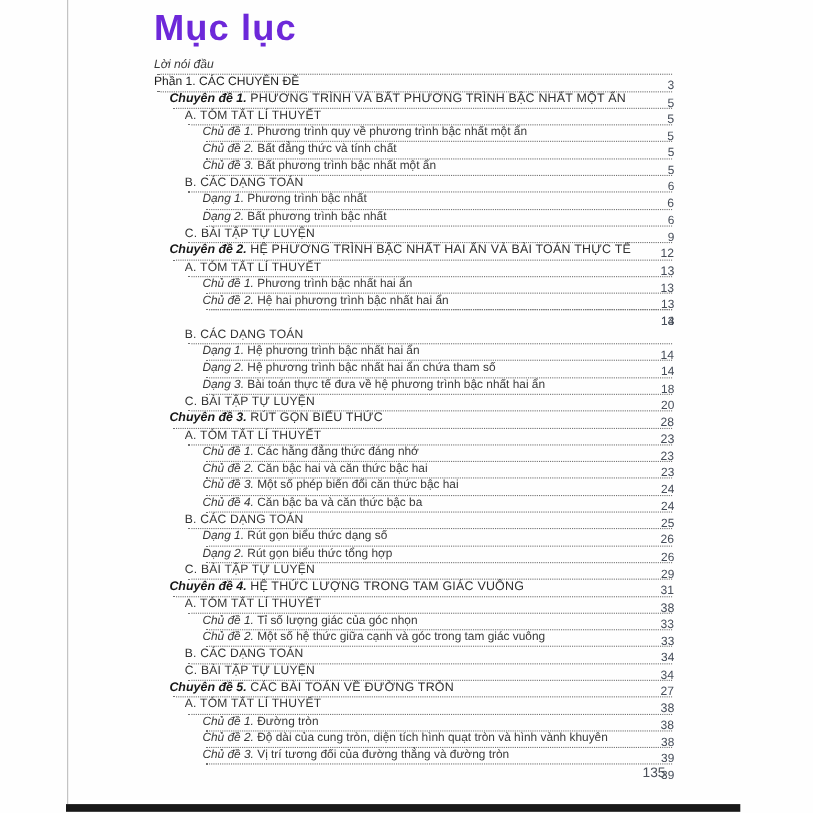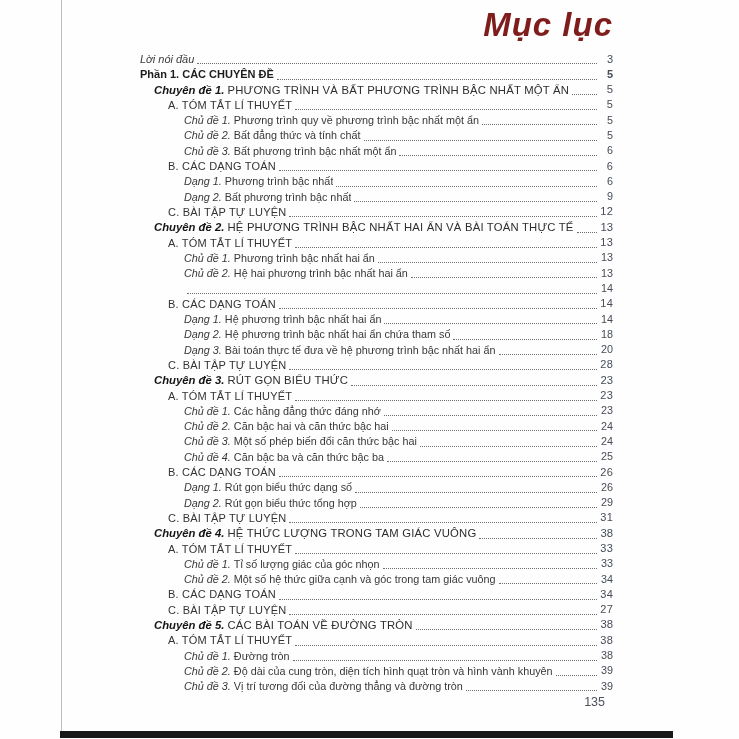--- a/index.html
+++ b/index.html
@@ -37,56 +37,55 @@
     background: #181818;
   }
   .content {
     position: absolute;
     left: 140px;
     top: 6px;
     width: 473px;
   }
   .title {
     margin: 0 0 8px 0;
-    text-align: right;
+    text-align: left;
     font-size: 33px;
     font-weight: bold;
-    font-style: italic;
     letter-spacing: 1px;
-    color: #7f1d1d;
+    color: #6d28d9;
   }
   .toc { width: 100%; }
   .row {
     display: flex;
-    align-items: flex-end;
     height: 15.3px;
     line-height: 15.3px;
     font-size: 11px;
     white-space: nowrap;
+    flex-direction: column;
   }
   .row .txt { flex: 0 0 auto; overflow: hidden; }
   .row .leader {
     flex: 1 1 auto;
     min-width: 8px;
     border-bottom: 1px dotted #6e6e6e;
     margin: 0 2px 3px 3px;
   }
   .row .pg {
     flex: 0 0 auto;
     min-width: 14px;
     text-align: right;
     color: #454c58;
     margin-bottom: 0.5px;
   }
   .lvl0 { padding-left: 0; }
   .lvl1 { padding-left: 14px; }
   .lvl2 { padding-left: 28px; }
   .lvl3 { padding-left: 44px; }
   .row.intro .label { font-style: italic; color: #3a3a3a; }
-  .row.part { font-weight: bold; color: #1c1c1c; }
+  .row.part { font-weight: normal; color: #1c1c1c; }
   .row.chapter { font-size: 11.3px; }
   .row.chapter .prefix { font-weight: bold; font-style: italic; color: #151515; }
   .row.chapter .label { color: #2e2e2e; letter-spacing: 0.2px; }
   .row.section { color: #333333; letter-spacing: 0.2px; }
   .row.sub { font-size: 10.8px; color: #383838; }
   .row.sub .prefix { font-style: italic; }
   .folio {
     margin-top: 1px;
     padding-right: 8px;
     text-align: right;

